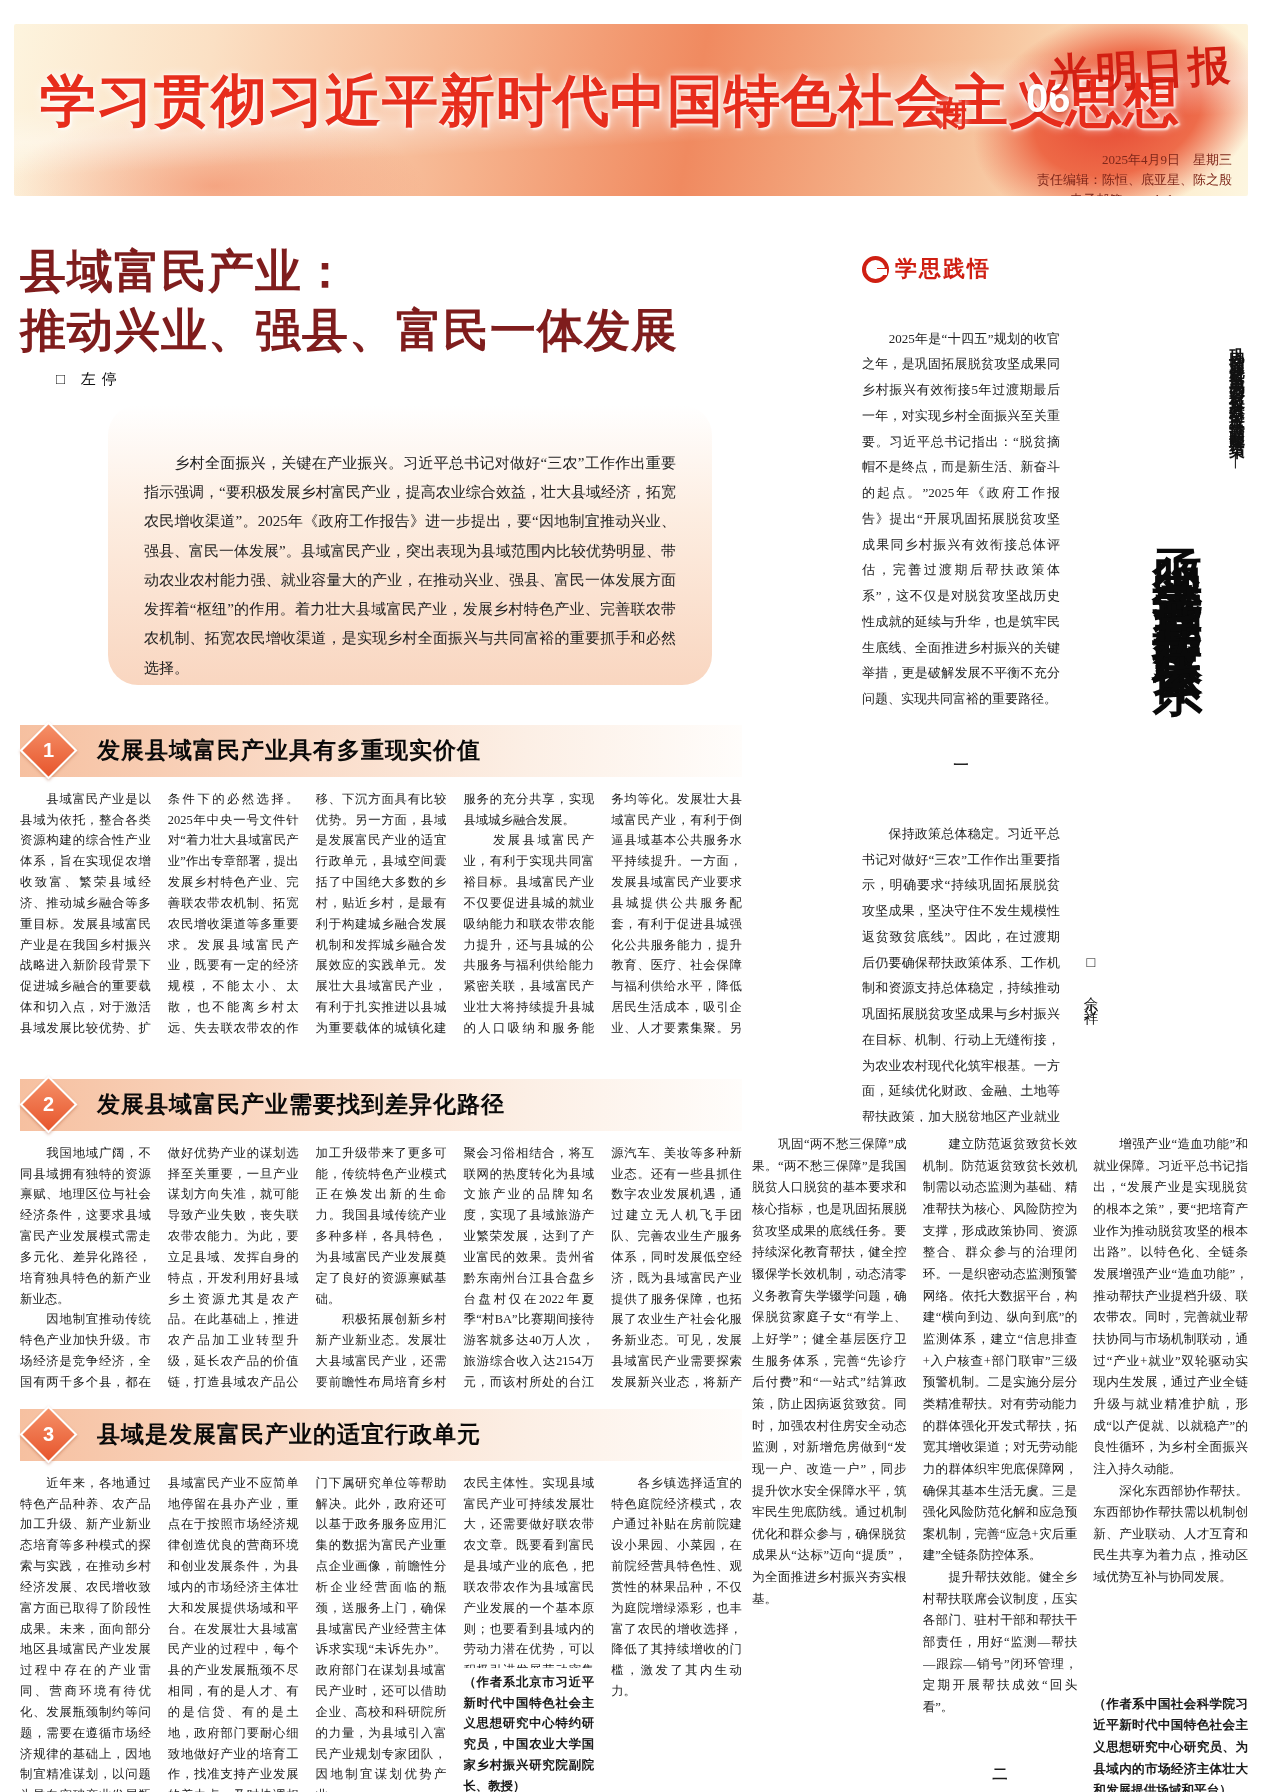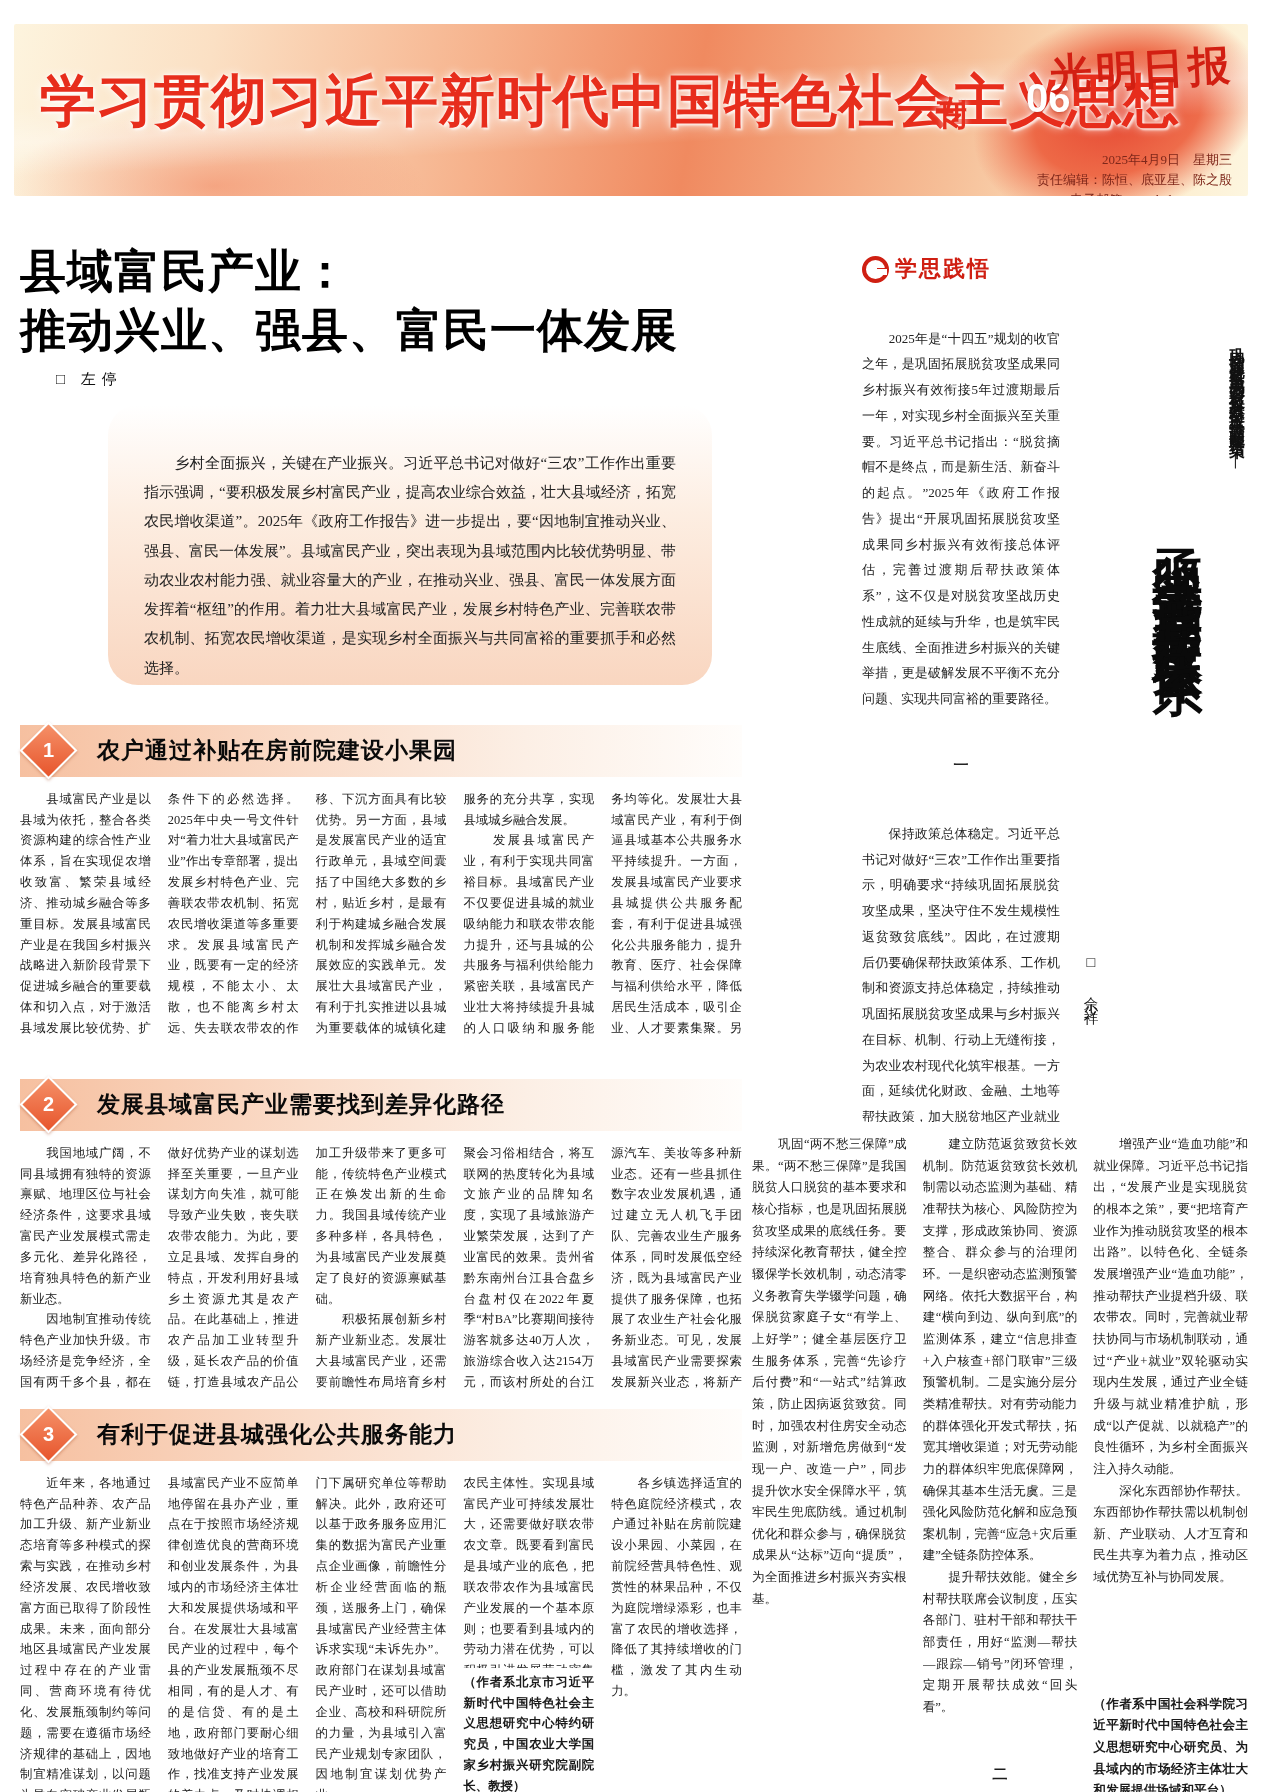--- a/index.html
+++ b/index.html
@@ -51,21 +51,21 @@
     font-size:42px;font-weight:900;color:#d21f12;
     transform:rotate(-3deg);letter-spacing:4px;white-space:nowrap;
   }
   .banner-meta{
     position:absolute;right:16px;top:126px;text-align:right;
     font-size:13px;line-height:1.55;font-weight:normal;color:#7e271a;
   }
   
   .main-article{position:absolute;left:20px;top:242px;width:722px;}
   .main-title{
-    font-size:46px;font-weight:900;line-height:1.28;color:#000000;
+    font-size:46px;font-weight:900;line-height:1.28;color:#7f1d1d;
     letter-spacing:1px;font-family:"DejaVu Serif","Liberation Serif",serif;
   }
   .main-author{margin-top:10px;font-size:15px;letter-spacing:6px;color:#111;padding-left:36px;}
   .intro-box{
     margin-left:88px;margin-top:16px;width:604px;height:280px;box-sizing:border-box;
     border-radius:30px;
     background:linear-gradient(180deg,rgba(255,255,255,0) 0%,#fdeee2 38%,#f9d6c0 100%);
     padding:44px 36px 0 36px;
   }
   .intro-text{
@@ -178,21 +178,21 @@
   <div class="main-author">□ 左停</div>
 
   <div class="intro-box">
     <div class="intro-text">　　乡村全面振兴，关键在产业振兴。习近平总书记对做好“三农”工作作出重要指示强调，“要积极发展乡村富民产业，提高农业综合效益，壮大县域经济，拓宽农民增收渠道”。2025年《政府工作报告》进一步提出，要“因地制宜推动兴业、强县、富民一体发展”。县域富民产业，突出表现为县域范围内比较优势明显、带动农业农村能力强、就业容量大的产业，在推动兴业、强县、富民一体发展方面发挥着“枢纽”的作用。着力壮大县域富民产业，发展乡村特色产业、完善联农带农机制、拓宽农民增收渠道，是实现乡村全面振兴与共同富裕的重要抓手和必然选择。</div>
   </div>
 
   <div class="sec-bar first">
     <div class="diamond">
         <span>1</span>
       </div>
-    <div class="sec-heading">农户通过补贴在房前院建设小果园</div>
+    <div class="sec-heading">发展县域富民产业具有多重现实价值</div>
   </div>
   <div class="col-row h-s1">
     <div class="col">　　县域富民产业是以县域为依托，整合各类资源构建的综合性产业体系，旨在实现促农增收致富、繁荣县域经济、推动城乡融合等多重目标。发展县域富民产业是在我国乡村振兴战略进入新阶段背景下促进城乡融合的重要载体和切入点，对于激活县域发展比较优势、扩充县域就业容量、增强共同富裕带动作用具有重要意义。
 　　乡村振兴不是村庄振兴，其本质是县域范围内的全面振兴。以县域为基本单元推动乡村全面振兴与新型城镇化协同发展，是资源硬性约束</div>
     <div class="col">条件下的必然选择。2025年中央一号文件针对“着力壮大县域富民产业”作出专章部署，提出发展乡村特色产业、完善联农带农机制、拓宽农民增收渠道等多重要求。发展县域富民产业，既要有一定的经济规模，不能太小、太散，也不能离乡村太远、失去联农带农的作用。一方面，县域是发展富民产业的适宜经济单元，已经具有相对系统的金融、市场、物流、保险等社会经济服务体系，具备一定的人口和消费规模，同时有一定的人才等要素集聚，是城乡要素配置的“枢纽”，在承接城市经济要素转</div>
     <div class="col">移、下沉方面具有比较优势。另一方面，县域是发展富民产业的适宜行政单元，县域空间囊括了中国绝大多数的乡村，贴近乡村，是最有利于构建城乡融合发展机制和发挥城乡融合发展效应的实践单元。发展壮大县域富民产业，有利于扎实推进以县城为重要载体的城镇化建设，系统性提升县城在拉近城市与乡村距离、聚散关键发展要素、引导公共服务资源下沉等三个方面的节点功能，通过体制机制变革充分发挥县城、小城镇与乡村的近距离优势，实现资源要素的充分互动及基础设施和基本公共</div>
     <div class="col">服务的充分共享，实现县域城乡融合发展。
 　　发展县域富民产业，有利于实现共同富裕目标。县域富民产业不仅要促进县城的就业吸纳能力和联农带农能力提升，还与县城的公共服务与福利供给能力紧密关联，县域富民产业壮大将持续提升县城的人口吸纳和服务能力，促使其吸引更多流动人口落户，有利于县城进一步拉近乡县距离、城县距离，实现更多、更密集的城乡要素流动，进而缩小城乡差距，最终实现城乡融合。实现共同富裕目标的重点任务之一是推进公共服</div>
     <div class="col">务均等化。发展壮大县域富民产业，有利于倒逼县域基本公共服务水平持续提升。一方面，发展县域富民产业要求县城提供公共服务配套，有利于促进县城强化公共服务能力，提升教育、医疗、社会保障与福利供给水平，降低居民生活成本，吸引企业、人才要素集聚。另一方面，发展县域富民产业有利于县城做大蛋糕，聚焦具有迈入中等收入群体潜力的农民工群体，在发展富民增收产业的基础上，打破制度桎梏，打造“安居”县城，吸引农民工定居县城实现“乐业”。</div>
   </div>
@@ -210,21 +210,21 @@
     <div class="col">加工升级带来了更多可能，传统特色产业模式正在焕发出新的生命力。我国县域传统产业多种多样，各具特色，为县域富民产业发展奠定了良好的资源禀赋基础。
 　　积极拓展创新乡村新产业新业态。发展壮大县域富民产业，还需要前瞻性布局培育乡村新产业新业态，有条件的地方，要适度发展乡村文化、旅游、康养、运动体育、仓储等产业。例如，贵州省黔东南州台江县抓住机遇，将“村BA”比赛与当地少数民族在每年农历六月六的传统</div>
     <div class="col">聚会习俗相结合，将互联网的热度转化为县域文旅产业的品牌知名度，实现了县域旅游产业繁荣发展，达到了产业富民的效果。贵州省黔东南州台江县合盘乡台盘村仅在2022年夏季“村BA”比赛期间接待游客就多达40万人次，旅游综合收入达2154万元，而该村所处的台江县在2020年才刚刚摘掉“国家级贫困县”的帽子。再如，浙江发展县域富民产业已经迈入数字化阶段，培育出新能</div>
     <div class="col">源汽车、美妆等多种新业态。还有一些县抓住数字农业发展机遇，通过建立无人机飞手团队、完善农业生产服务体系，同时发展低空经济，既为县域富民产业提供了服务保障，也拓展了农业生产社会化服务新业态。可见，发展县域富民产业需要探索发展新兴业态，将新产业新业态转化为县域富民产业发展的引擎，通过进一步壮大新兴产业领域的企业实力，为县域富民产业发展注入新动能。</div>
   </div>
 
   <div class="sec-bar third">
     <div class="diamond">
         <span>3</span>
       </div>
-    <div class="sec-heading">有利于促进县城强化公共服务能力</div>
+    <div class="sec-heading">县域是发展富民产业的适宜行政单元</div>
   </div>
   <div class="col-row h-s3">
     <div class="col">　　近年来，各地通过特色产品种养、农产品加工升级、新产业新业态培育等多种模式的探索与实践，在推动乡村经济发展、农民增收致富方面已取得了阶段性成果。未来，面向部分地区县域富民产业发展过程中存在的产业雷同、营商环境有待优化、发展瓶颈制约等问题，需要在遵循市场经济规律的基础上，因地制宜精准谋划，以问题为导向突破产业发展瓶颈，为市场主体发展壮大创造良好环境。发展</div>
     <div class="col">县域富民产业不应简单地停留在县办产业，重点在于按照市场经济规律创造优良的营商环境和创业发展条件，为县域内的市场经济主体壮大和发展提供场域和平台。在发展壮大县域富民产业的过程中，每个县的产业发展瓶颈不尽相同，有的是人才、有的是信贷、有的是土地，政府部门要耐心细致地做好产业的培育工作，找准支持产业发展的着力点，及时协调相关政府部</div>
     <div class="col">门下属研究单位等帮助解决。此外，政府还可以基于政务服务应用汇集的数据为富民产业重点企业画像，前瞻性分析企业经营面临的瓶颈，送服务上门，确保县域富民产业经营主体诉求实现“未诉先办”。政府部门在谋划县域富民产业时，还可以借助企业、高校和科研院所的力量，为县域引入富民产业规划专家团队，因地制宜谋划优势产业。
 　　建好联农带农机制，增强</div>
     <div class="col flexcol">
       <div class="coltext">农民主体性。实现县域富民产业可持续发展壮大，还需要做好联农带农文章。既要看到富民是县域产业的底色，把联农带农作为县域富民产业发展的一个基本原则；也要看到县域内的劳动力潜在优势，可以积极引进发展劳动密集型、就业容量大的富民产业，实现劳动力的就地就近转移。</div>
       <div class="credit">（作者系北京市习近平新时代中国特色社会主义思想研究中心特约研究员，中国农业大学国家乡村振兴研究院副院长、教授）</div>
     </div>

